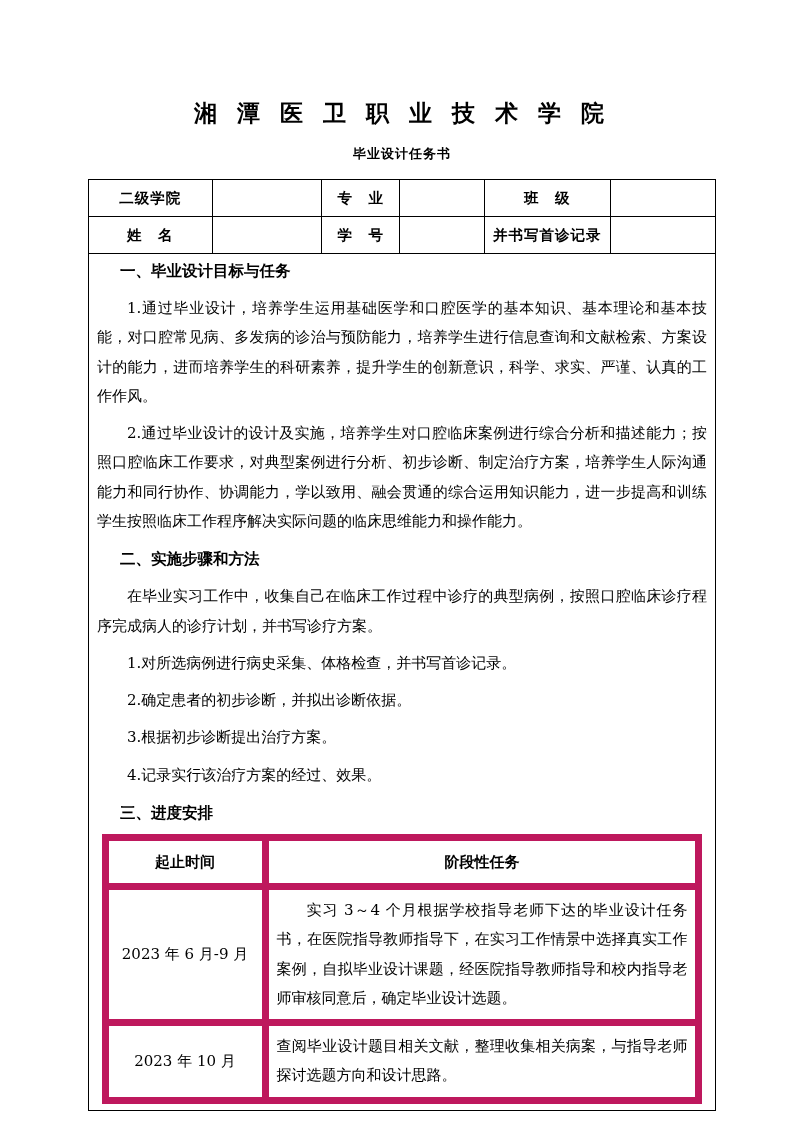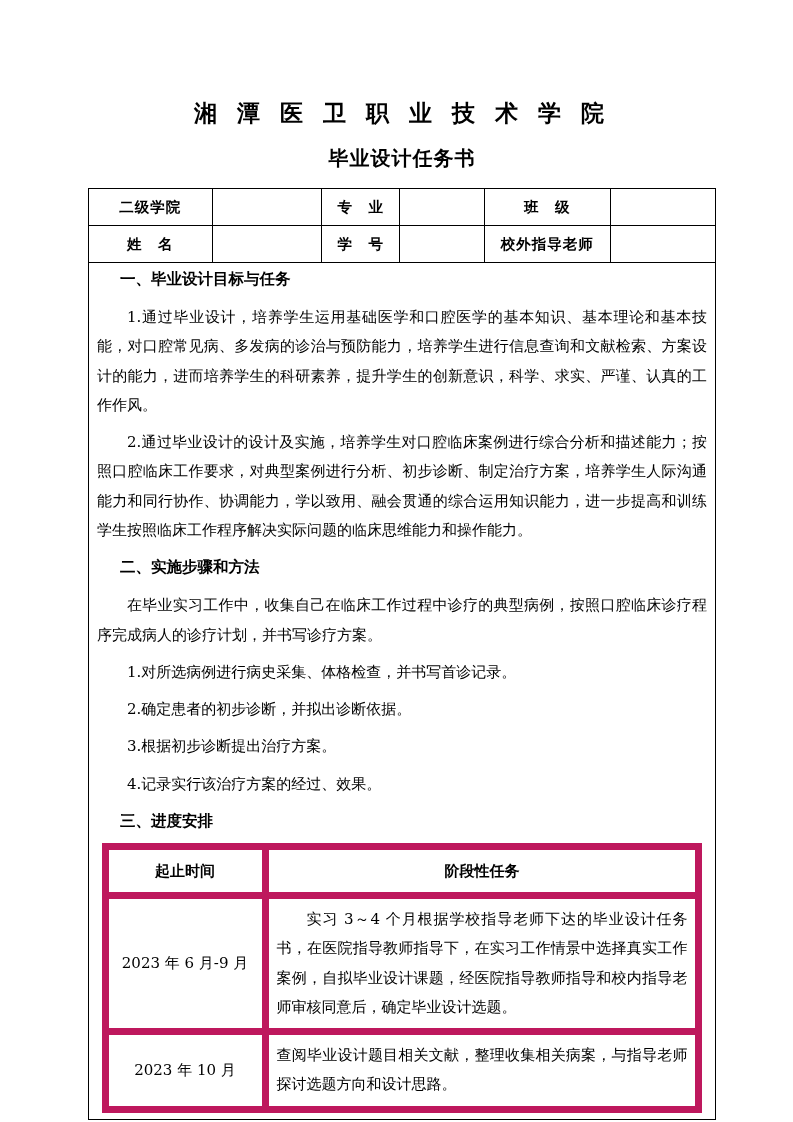--- a/index.html
+++ b/index.html
@@ -28,21 +28,21 @@
     text-align: center;
     font-size: 23px;
     font-weight: bold;
     letter-spacing: 6px;
     margin-top: 10px;
     margin-bottom: 0;
     font-family: "DejaVu Serif", "Liberation Serif", serif;
   }
   .doc-subtitle {
     text-align: center;
-    font-size: 20px;
+    font-size: 13px;
     font-weight: bold;
     letter-spacing: 1px;
     margin-top: 16px;
     margin-bottom: 16px;
   }
   table.main {
     border-collapse: collapse;
     width: 628px;
     table-layout: fixed;
   }
@@ -70,21 +70,20 @@
   .section-cell {
     padding: 4px 8px 6px 8px;
     line-height: 1.95;
     font-size: 15px;
   }
   .sec-head {
     font-weight: bold;
     text-indent: 2em;
     font-size: 15.5px;
     margin: 2px 0 0 0;
-    font-family: Liberation Mono, monospace;
   }
   .para {
     text-indent: 2em;
     margin: 8px;
     text-align: justify;
     font-size: 15px;
     line-height: 1.95;
   }
   table.sched {
     border-collapse: collapse;
@@ -153,21 +152,21 @@
           <td class="cell-label">专　业</td>
           <td class="cell-blank"></td>
           <td class="cell-label">班　级</td>
           <td class="cell-blank"></td>
         </tr>
         <tr>
           <td class="cell-label">姓　名</td>
           <td class="cell-blank"></td>
           <td class="cell-label">学　号</td>
           <td class="cell-blank"></td>
-          <td class="cell-label">校外指导老师</td>
+          <td class="cell-label">并书写首诊记录</td>
           <td class="cell-blank"></td>
         </tr>
 
         <tr>
           <td class="section-cell" colspan="6">
             <p class="sec-head">一、毕业设计目标与任务</p>
             <p class="para">1.通过毕业设计，培养学生运用基础医学和口腔医学的基本知识、基本理论和基本技能，对口腔常见病、多发病的诊治与预防能力，培养学生进行信息查询和文献检索、方案设计的能力，进而培养学生的科研素养，提升学生的创新意识，科学、求实、严谨、认真的工作作风。</p>
             <p class="para">2.通过毕业设计的设计及实施，培养学生对口腔临床案例进行综合分析和描述能力；按照口腔临床工作要求，对典型案例进行分析、初步诊断、制定治疗方案，培养学生人际沟通能力和同行协作、协调能力，学以致用、融会贯通的综合运用知识能力，进一步提高和训练学生按照临床工作程序解决实际问题的临床思维能力和操作能力。</p>
 
             <p class="sec-head">二、实施步骤和方法</p>

